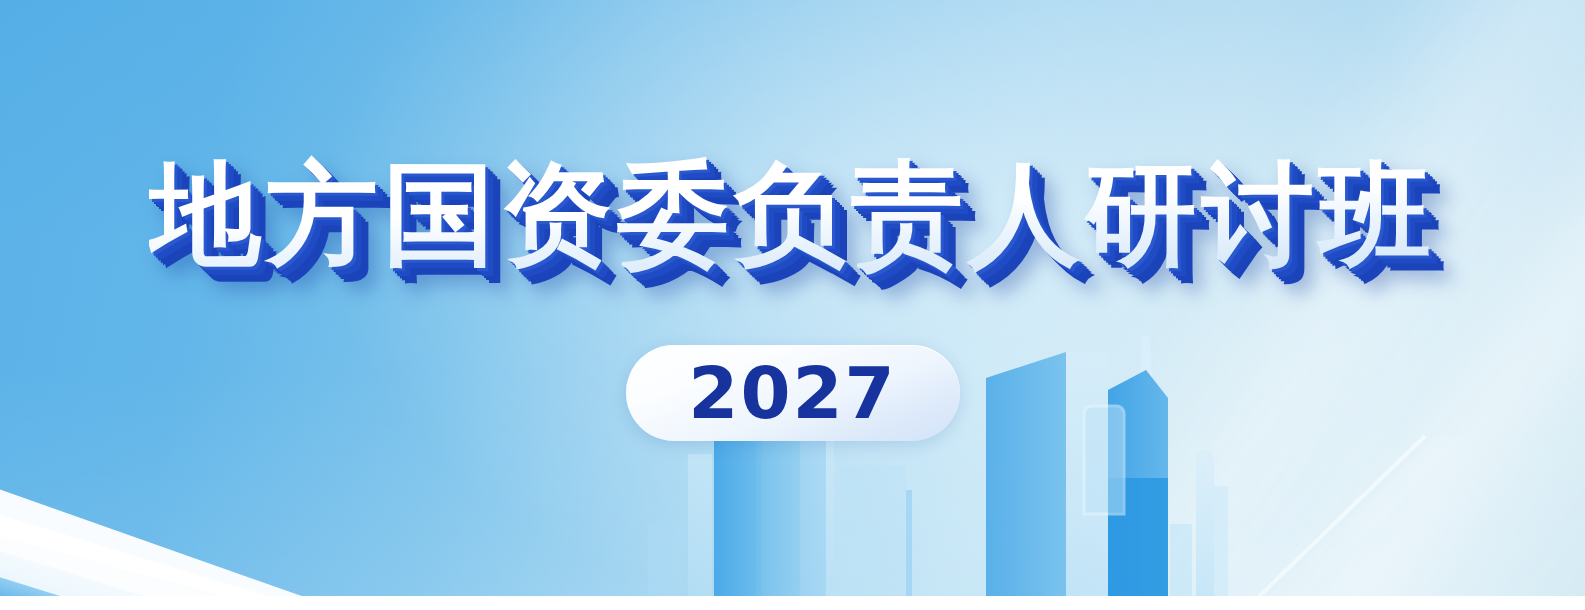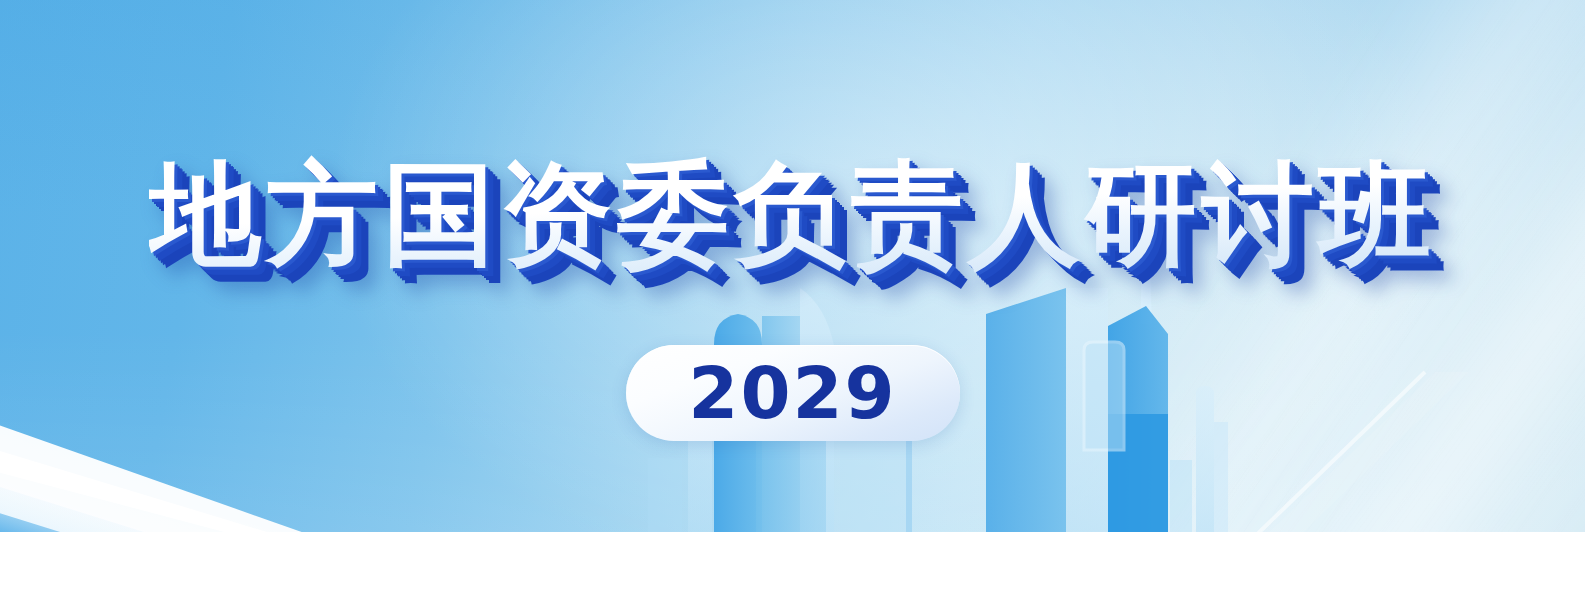--- a/index.html
+++ b/index.html
@@ -8,21 +8,21 @@
     padding: 0;
     background: #ffffff;
   }
   body {
     font-family: "DejaVu Sans", "Liberation Sans", sans-serif;
   }
 
   .banner {
     position: relative;
     width: 1585px;
-    height: 532px;
+    height: 596px;
     overflow: hidden;
     
     background:
       linear-gradient(100deg,
         #5bb2e8 0%,
         #62b6e9 14%,
         #7cc3ec 30%,
         #a4d6f1 48%,
         #bfe3f5 62%,
         #cfe9f5 74%,
@@ -283,17 +283,17 @@
       <path d="M10 330 L310 40 L344 40 L44 330 Z" fill="#ffffff" opacity="0.10"></path>
     </svg>
   </div>
 
   <div class="title-row">
     <span class="title-text">地方国资委负责人研讨班</span>
   </div>
 
   <div class="pill-row">
     <div class="year-pill">
-      <span class="year-text">2029</span>
+      <span class="year-text">2027</span>
     </div>
   </div>
 
 </div>
 
 </body></html>

